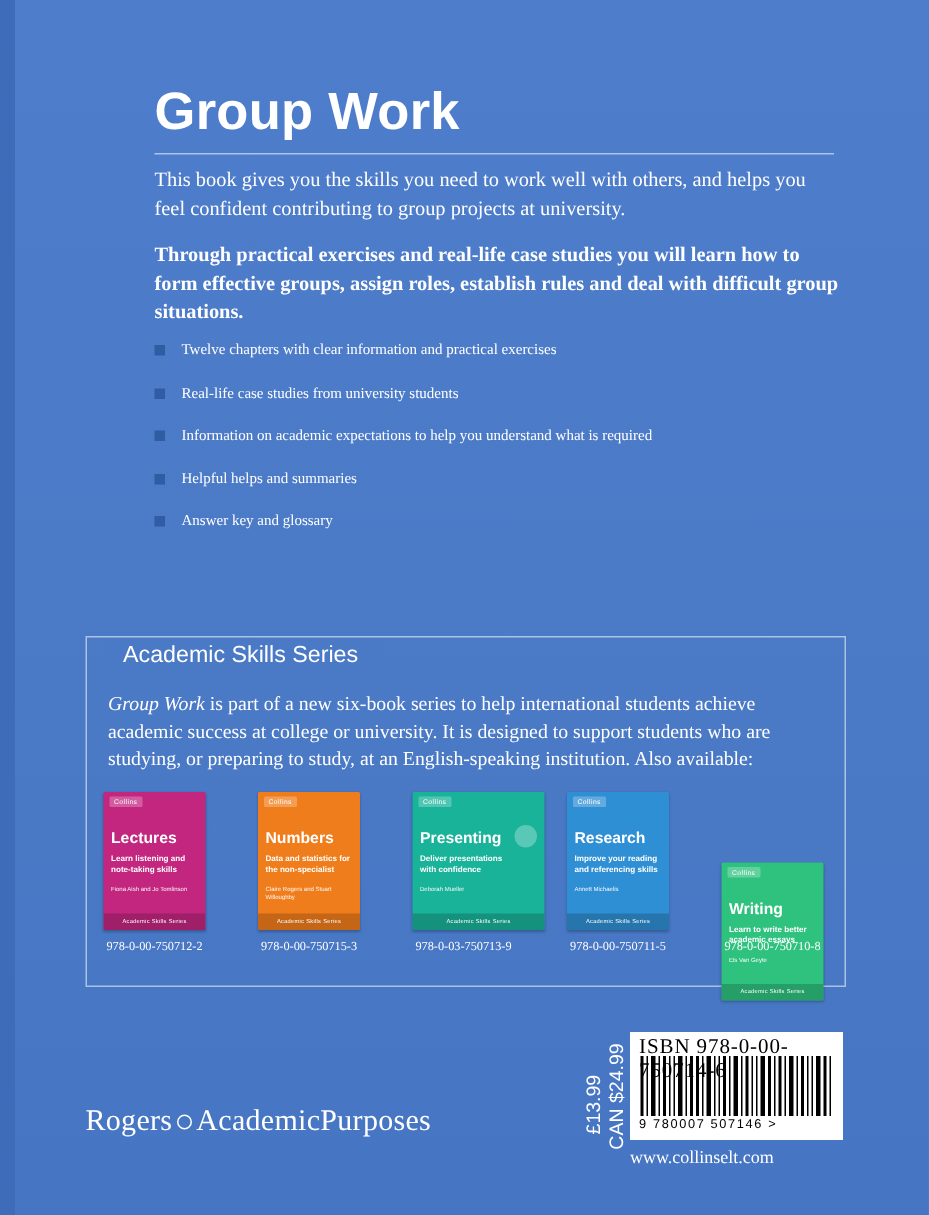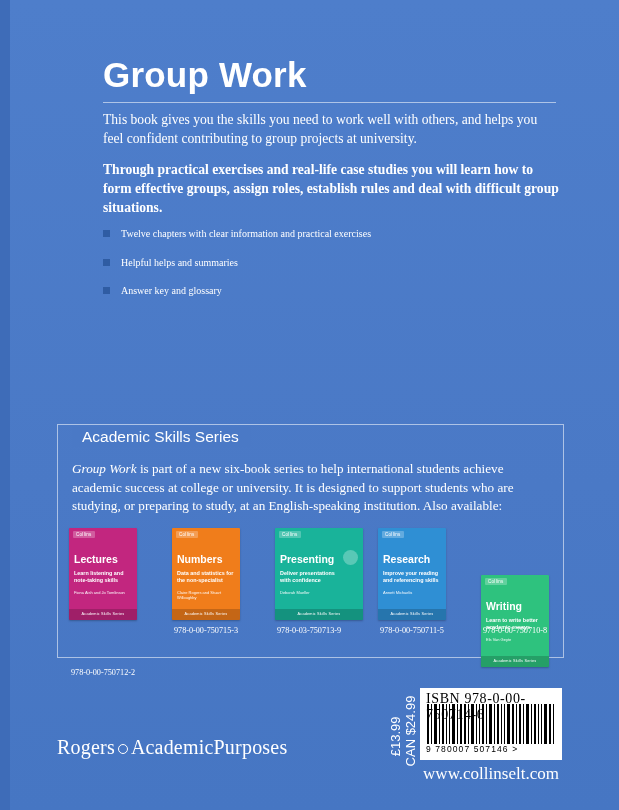--- a/index.html
+++ b/index.html
@@ -282,22 +282,21 @@
     font-size: 8.5px;
     font-family: "Liberation Sans", sans-serif;
     color: #000;
     letter-spacing: 1.1px;
   }
   .web {
     position: absolute;
     left: 420px;
     top: 764px;
     width: 142px;
-    text-align: center;
-    font-size: 17px;
+    font-size: 12px;
     font-family: "Liberation Serif", serif;
     color: #ffffff;
   }
 </style>
 </head>
 <body>
 
 <div class="page">
   <div class="spine"></div>
 
@@ -307,20 +306,25 @@
   <div class="para" id="para1">This book gives you the skills you need to work well with others, and helps you feel confident contributing to group projects at university.</div>
   <div class="para" id="para2">Through practical exercises and real-life case studies you will learn how to form effective groups, assign roles, establish rules and deal with difficult group situations.</div>
 
   <div class="bullets">
     <div class="bullet">
       <span class="sq"></span>
       <span>Twelve chapters with clear information and practical exercises</span>
     </div>
     <div class="bullet">
       <span class="sq"></span>
+      <span>Real-life case studies from university students</span>
+    </div>
+    <div class="bullet">
+      <span class="sq"></span>
+      <span>Information on academic expectations to help you understand what is required</span>
     </div>
     <div class="bullet">
       <span class="sq"></span>
       <span>Helpful helps and summaries</span>
     </div>
     <div class="bullet">
       <span class="sq"></span>
       <span>Answer key and glossary</span>
     </div>
   </div>
@@ -334,21 +338,21 @@
 
   <div class="books">
 
     <div class="book" style="left:0px;background:#c2267f;">
       <span class="brand">Collins</span>
       <span class="bt">Lectures</span>
       <span class="bs">Learn listening and note-taking skills</span>
       <span class="bauth">Fiona Aish and Jo Tomlinson</span>
       <span class="bfoot">Academic Skills Series</span>
     </div>
-    <div class="isbn" style="left:-14px;margin-top:42px;">978-0-00-750712-2</div>
+    <div class="isbn" style="left:-14px;">978-0-00-750712-2</div>
 
     <div class="book" style="left:103px;background:#f07d1b;">
       <span class="brand">Collins</span>
       <span class="bt">Numbers</span>
       <span class="bs">Data and statistics for the non-specialist</span>
       <span class="bauth">Claire Rogers and Stuart Willoughby</span>
       <span class="bfoot">Academic Skills Series</span>
     </div>
     <div class="isbn" style="left:89px;">978-0-00-750715-3</div>
 

